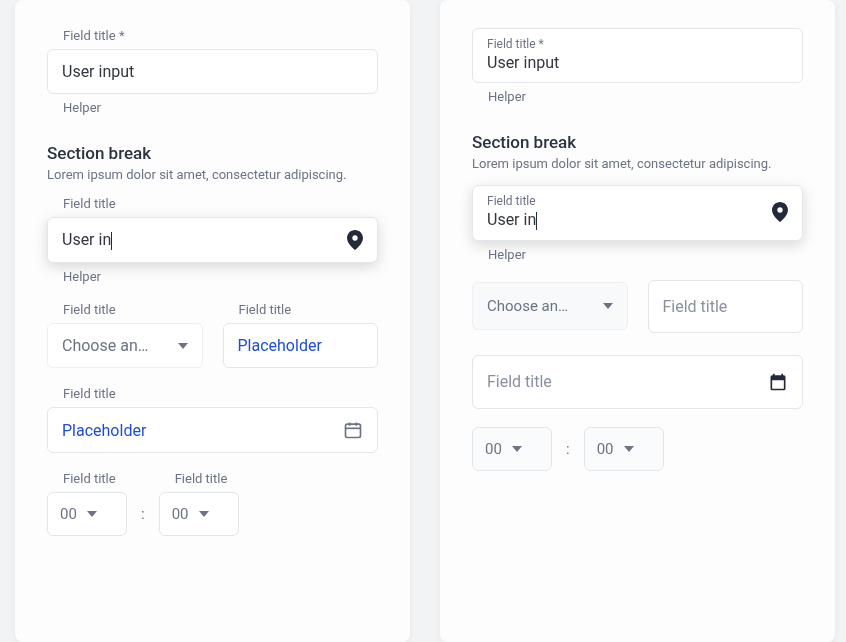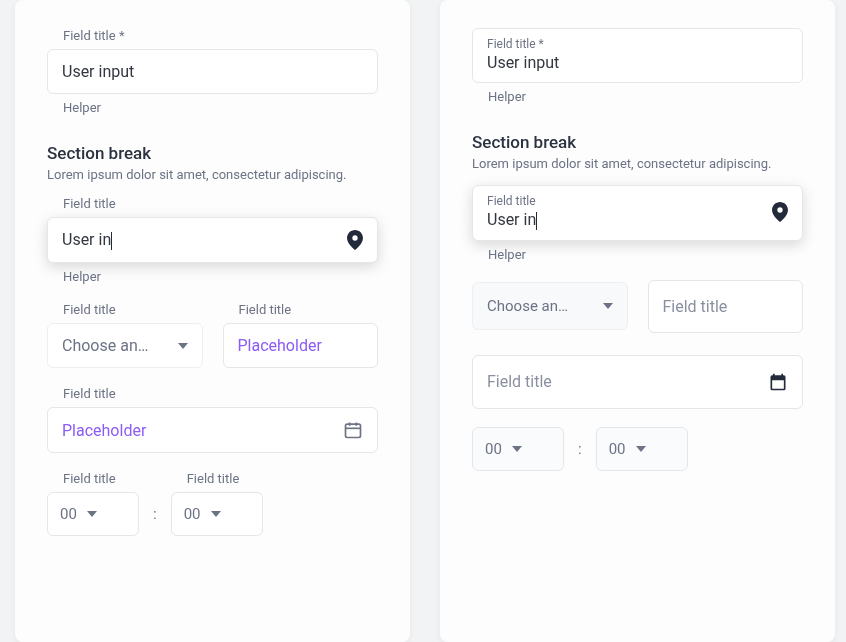--- a/index.html
+++ b/index.html
@@ -24,33 +24,33 @@
   .section-break { margin: 28px 0 14px 0; }
   .section-title { font-size: 17px; color: #2b3340; font-weight: 500; margin-bottom: 4px; }
   .section-desc { font-size: 13px; color: #6c7385; }
 
   .caret-blink { display: inline-block; width: 1px; height: 18px; background: #232a3a; vertical-align: middle; margin-left: 0; animation: blink 1s step-start infinite; }
   @keyframes blink { 50% { opacity: 0; } }
 
   .row { display: flex; gap: 20px; align-items: center; }
   .flex-fill { flex: 1; }
 
-  .placeholder-text { color: #8b5cf6; }
+  .placeholder-text { color: #1d4ed8; }
   .value-text { color: #333740; }
 
   .dropdown-b { flex: 1; background: #f8f9fb; border: 1px solid #edeff2; border-radius: 6px; padding: 14px 14px; display: flex; justify-content: space-between; align-items: center; font-size: 15px; color: #6c7385; }
   .dropdown-a { flex: 1; display: flex; justify-content: space-between; align-items: center; }
 
   .chevron-down { width: 10px; height: 6px; position: relative; }
   .chevron-down::before { content: ''; position: absolute; left: 0; top: 0; border-left: 5px solid transparent; border-right: 5px solid transparent; border-top: 6px solid #6c7385; }
 
   .pin-icon svg, .calendar-icon-filled svg, .calendar-icon-stroke svg { display: block; }
 
   .time-row { display: flex; gap: 14px; align-items: center; }
-  .time-box { background: #ffffff; border: 1px solid #e3e6ea; border-radius: 6px; padding: 12px 12px; display: flex; align-items: center; gap: 10px; width: 92px; font-size: 15px; color: #6c7385; }
+  .time-box { background: #ffffff; border: 1px solid #e3e6ea; border-radius: 6px; padding: 12px 12px; display: flex; align-items: center; gap: 10px; width: 80px; font-size: 15px; color: #6c7385; }
   .time-box.shade { background: #fafbfc; }
   .colon { color: #6c7385; font-size: 15px; }
 
   .calendar-row { display: flex; justify-content: space-between; align-items: center; }
   .input-placeholder-b { font-size: 16px; color: #8a90a0; }
 </style>
 </head>
 <body>
 
 <div class="card card-a">

